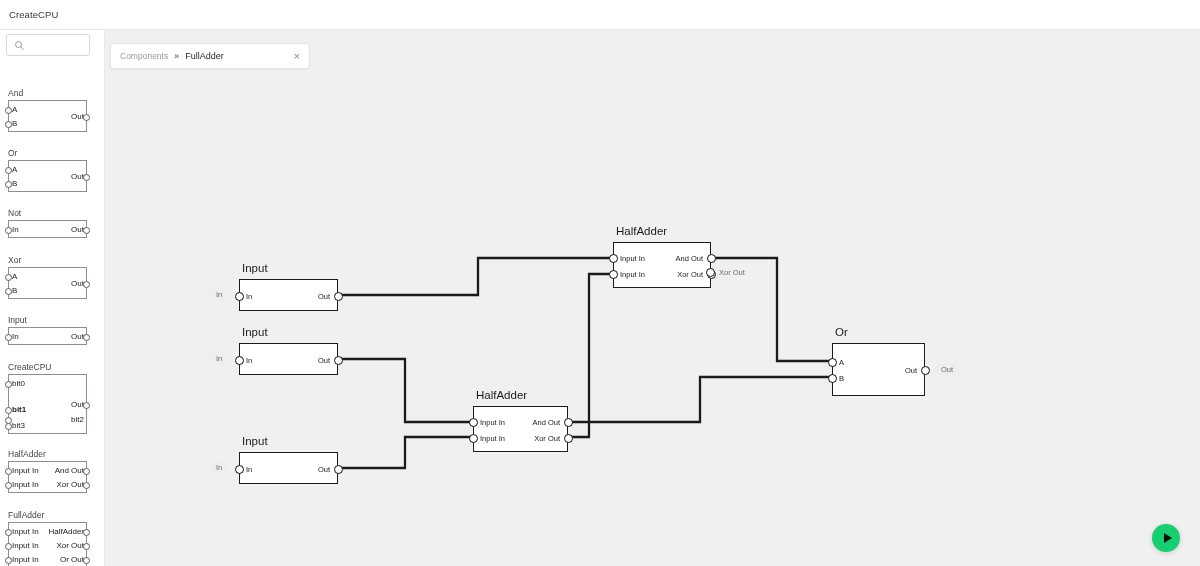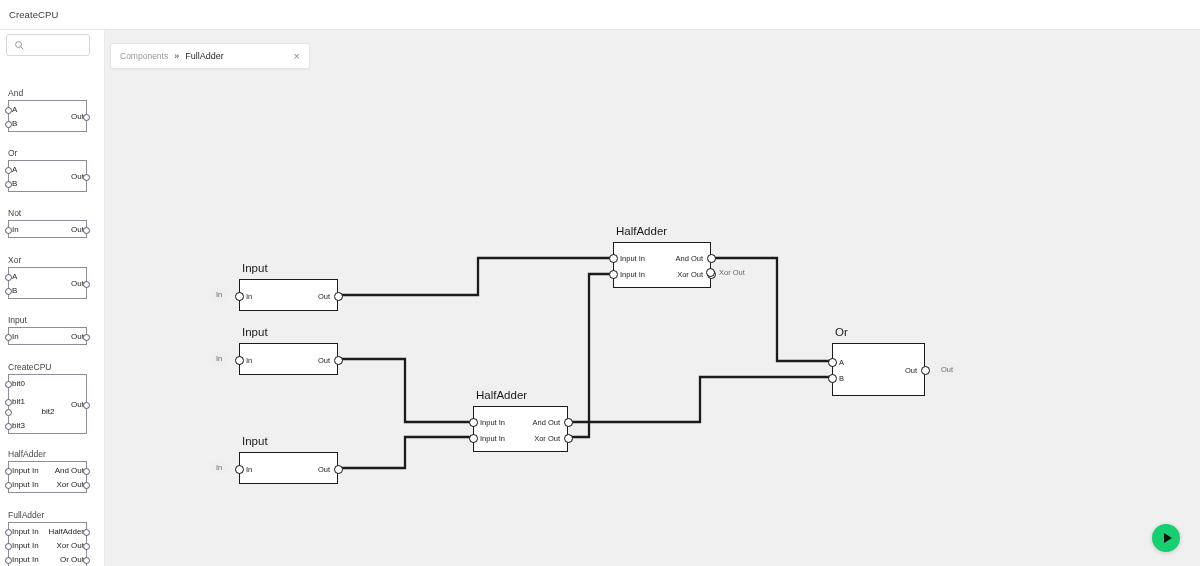--- a/index.html
+++ b/index.html
@@ -223,25 +223,25 @@
             </div>
           </div>
         </div>
         <div class="pal-item" style="position: absolute; left: 0px; top: 302px; width: 104px;">
           <div class="pal-title">CreateCPU</div>
           <div class="pal-box" style="height: 60px;">
             <div class="pal-row" style="top: 2px; position: absolute; width: 100%; justify-content: flex-start;">
               <span class="port-s left" style="top: 3.5px;"></span>
               <span class="pal-lbl">bit0</span>
             </div>
-            <div class="pal-row" style="top: 20px; position: absolute; width: 100%; justify-content: flex-start;">
+            <div class="pal-row" style="top: 28px; position: absolute; width: 100%; justify-content: flex-start; font-weight: bold;">
               <span class="port-s left" style="top: 3.5px;"></span>
               <span class="pal-lbl">bit1</span>
             </div>
-            <div class="pal-row" style="top: 30px; position: absolute; width: 100%; justify-content: center;">
+            <div class="pal-row" style="top: 38px; position: absolute; width: 100%; justify-content: flex-end;">
               <span class="port-s left" style="top: 3.5px;"></span>
               <span class="pal-lbl">bit2</span>
             </div>
             <div class="pal-row" style="top: 44px; position: absolute; width: 100%; justify-content: flex-start;">
               <span class="port-s left" style="top: 3.5px;"></span>
               <span class="pal-lbl">bit3</span>
             </div>
             <div class="pal-row" style="position: absolute; top: 23px; width: 100%; justify-content: flex-end;">
               <span class="pal-lbl r">Out</span>
               <span class="port-s right" style="top: 3.5px;"></span>

